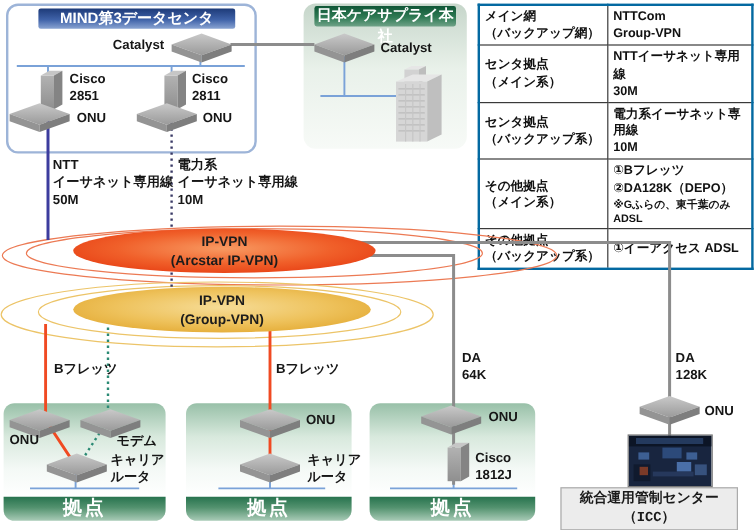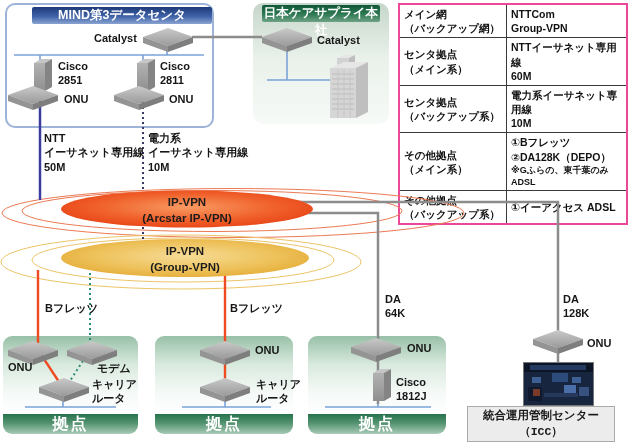--- a/index.html
+++ b/index.html
@@ -2,35 +2,35 @@
 <html><head>
 <meta charset="utf-8">
 <style>
   html,body{margin:0;padding:0;background:#fff;}
   #stage{position:relative;width:630px;height:442px;background:#fff;overflow:hidden;
          font-family:"Liberation Sans","DejaVu Sans",sans-serif;}
   .abs{position:absolute;}
   
   .mind-box{left:5px;top:3px;width:205px;height:121px;border:2px solid #9db4d8;border-radius:10px;background:#ffffff;}
   .hdr{position:absolute;text-align:center;color:#fff;font-weight:bold;font-size:12.5px;line-height:17px;border-radius:2px;}
-  .hdr-blue{left:25px;top:2px;width:180px;height:17px;background:linear-gradient(180deg,#1d3a78 0%,#3f62a8 55%,#8aa4d2 100%);}
+  .hdr-blue{left:25px;top:2px;width:164px;height:17px;background:linear-gradient(180deg,#1d3a78 0%,#3f62a8 55%,#8aa4d2 100%);}
   .hq-box{left:253px;top:3px;width:136px;height:121px;border-radius:10px;
           background:linear-gradient(180deg,#c6d6ca 0%,#e9f1ea 45%,#f7faf7 100%);}
   .hdr-green{left:9px;top:2px;width:118px;height:17px;background:linear-gradient(180deg,#0f5636 0%,#2f7a54 55%,#6fa287 100%);}
   .site-box{top:336px;height:100px;border-radius:9px;
             background:linear-gradient(180deg,#98c0a8 0%,#d8e9dd 28%,#f4f9f6 55%,#ffffff 78%);}
   .site-footer{position:absolute;left:0;bottom:2px;width:100%;height:20px;border-radius:0 0 9px 9px;
             background:linear-gradient(180deg,#27734e 0%,#53926f 45%,#a9cbb7 100%);
             color:#fff;font-weight:bold;font-size:16px;text-align:center;line-height:20px;letter-spacing:2px;}
   .icc-box{left:467px;top:406px;width:146px;height:34px;background:#ececec;border:1px solid #ababab;
            color:#1a1a1a;font-weight:bold;font-size:11.5px;text-align:center;line-height:1.35;
            display:flex;align-items:center;justify-content:center;white-space:pre-line;font-family:Liberation Mono, monospace;}
   
   #net-table{position:absolute;left:398px;top:3px;width:230px;border-collapse:collapse;background:#fff;
-             border:2px solid #ec4899;}
+             border:2px solid #0369a1;}
   #net-table td{border:1px solid #3a3a3a;font-size:10.5px;font-weight:bold;color:#111;
              padding:2px 4px;line-height:1.35;vertical-align:middle;white-space:pre-line;}
   #net-table td.tl{width:98px;}
   #net-table .note{display:block;font-size:9px;font-weight:bold;}
   
   .lbl{position:absolute;font-size:11px;font-weight:bold;color:#161616;line-height:1.3;white-space:pre-line;}
   .ctr{text-align:center;}
   .cloud-lbl{position:absolute;font-size:11.5px;font-weight:bold;color:#1c1c1c;text-align:center;
              line-height:1.35;white-space:pre-line;width:170px;}
   .photo{left:523px;top:362px;width:69px;height:42px;border:1px solid #777;}
@@ -54,21 +54,21 @@
         <tr>
       <td class="tl">メイン網
 （バックアップ網）</td>
       <td>NTTCom
 Group-VPN</td>
     </tr>
     <tr>
       <td class="tl">センタ拠点
 （メイン系）</td>
       <td>NTTイーサネット専用線
-60M</td>
+30M</td>
     </tr>
     <tr>
       <td class="tl">センタ拠点
 （バックアップ系）</td>
       <td>電力系イーサネット専用線
 10M</td>
     </tr>
     <tr>
       <td class="tl">その他拠点
 （メイン系）</td>

